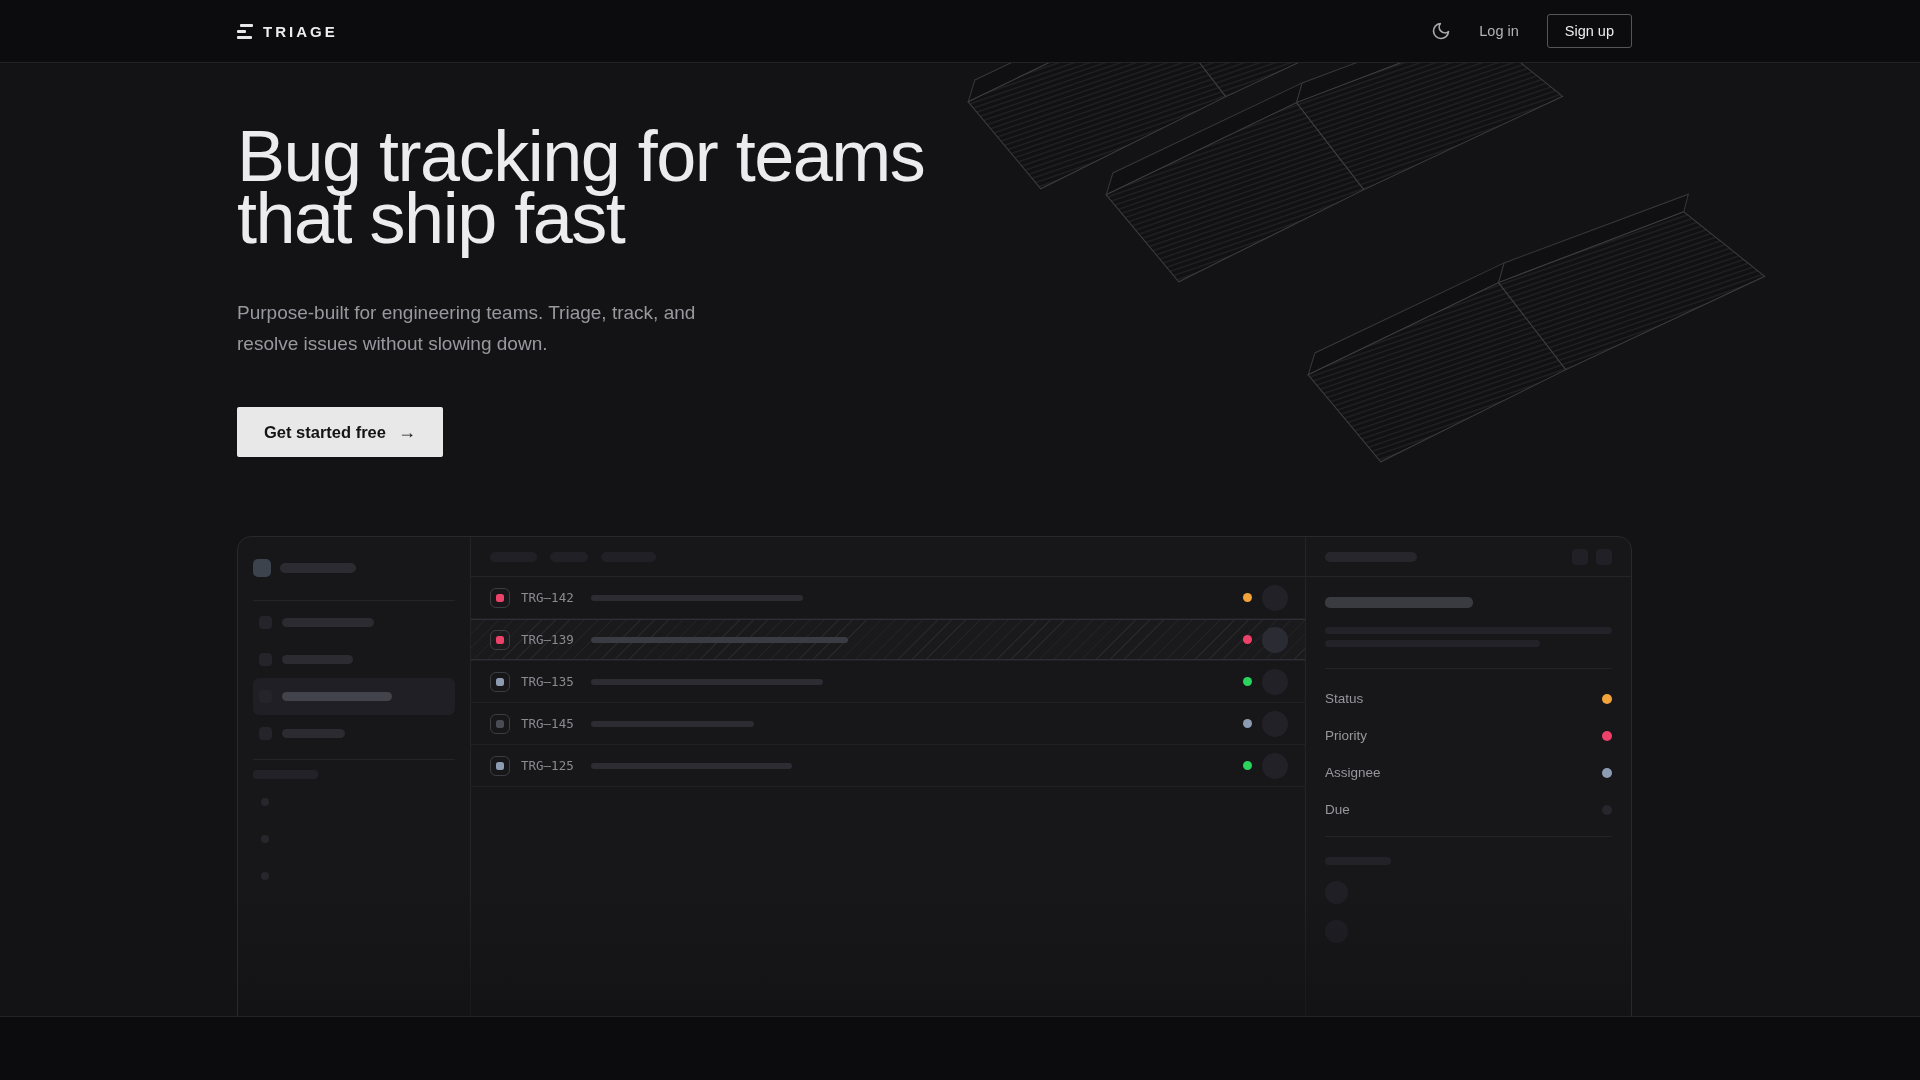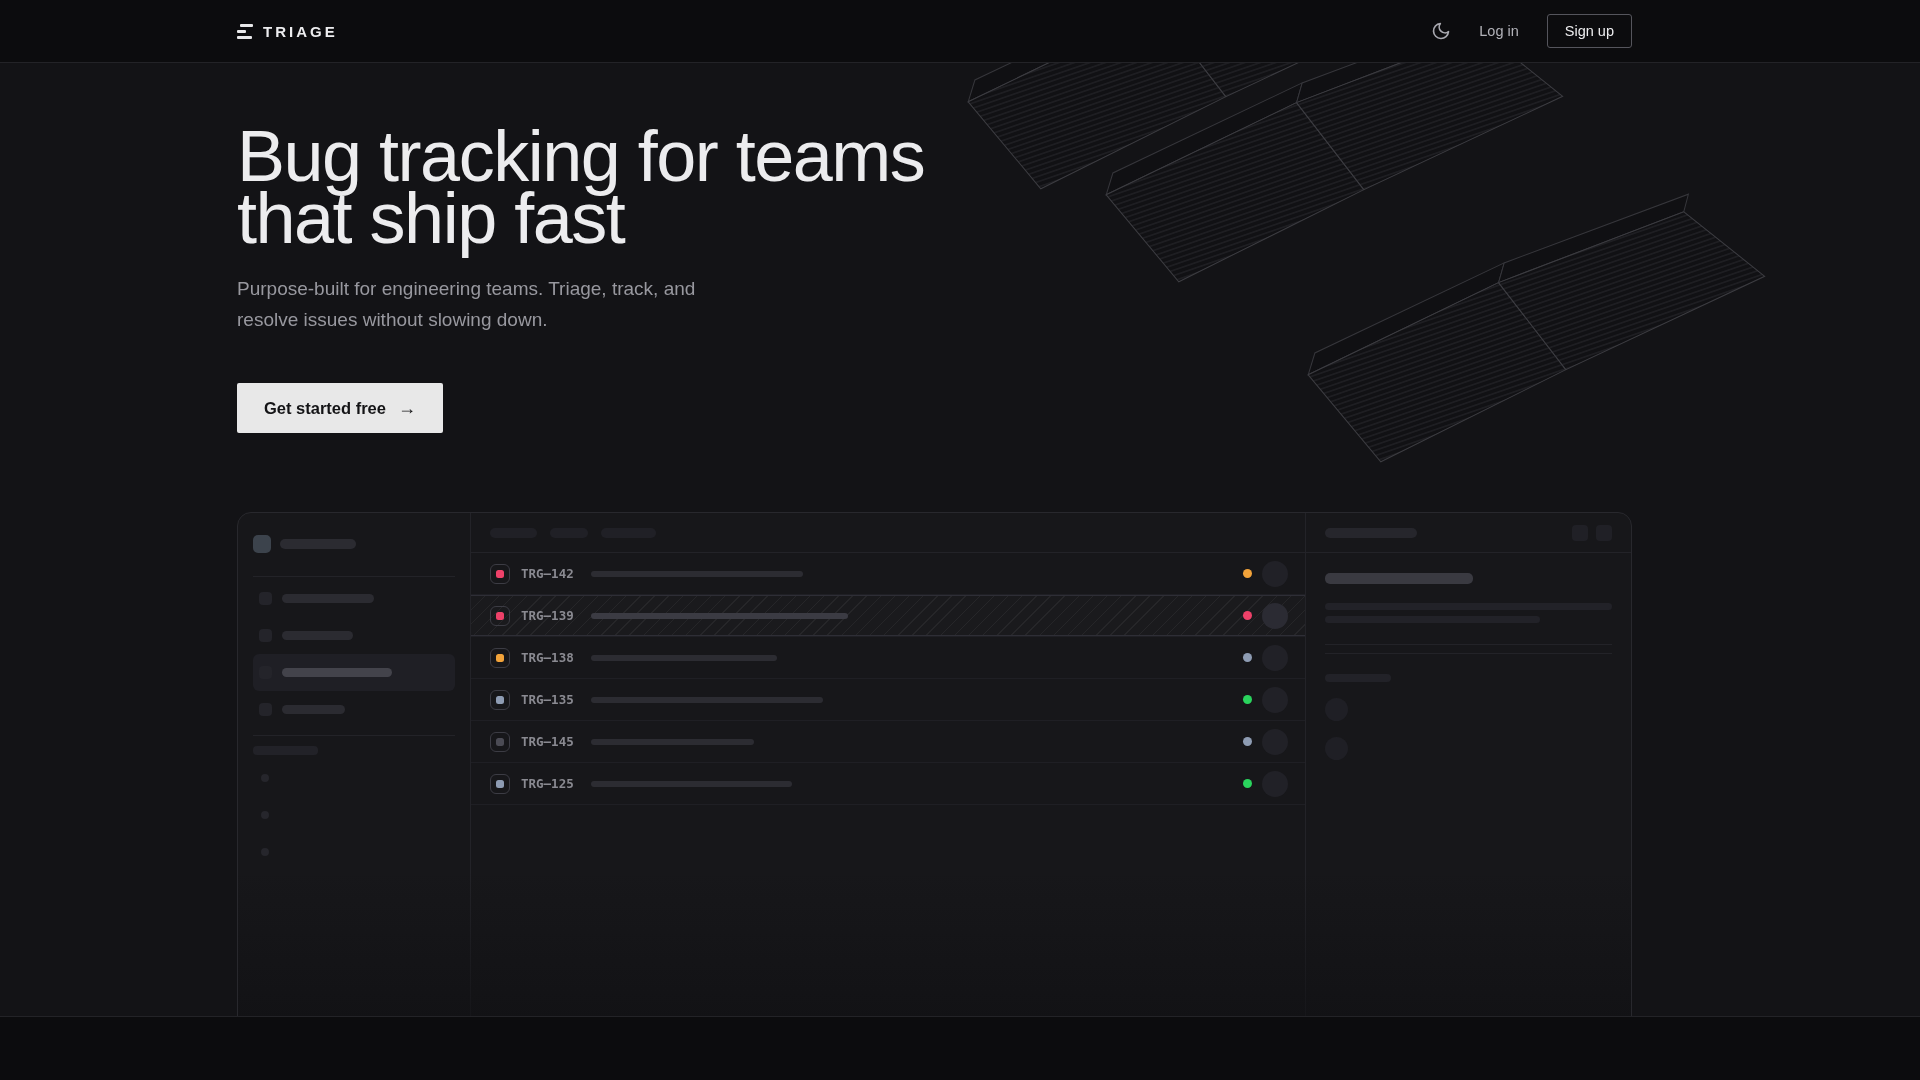--- a/index.html
+++ b/index.html
@@ -23,30 +23,30 @@
   .signup { background:transparent; border:1px solid #55555c; border-radius:3px;
             color:#ededef; font-size:14.5px; font-family:inherit;
             padding:8px 17px; cursor:pointer; }
 
   
   .hero { position:relative; height:953px; background:#131316; overflow:hidden; }
   .bg-shapes { position:absolute; top:0; left:900px; width:1020px; height:560px; pointer-events:none; }
   .hero-content { padding-top:62px; position:relative; z-index:2; }
   h1.hero-title { color:#ececee; font-size:72px; line-height:62px; font-weight:500;
                   letter-spacing:-1.5px; }
-  .hero-subtitle { margin-top:24px; width:480px; color:#98989f; font-size:19px; line-height:31px; }
+  .hero-subtitle { margin-top:48px; width:480px; color:#98989f; font-size:19px; line-height:31px; }
   .cta { margin-top:48px; display:inline-flex; align-items:center; gap:12px;
          background:#e8e8e8; color:#141416; border:none; border-radius:2px;
          font-family:inherit; font-size:16.5px; font-weight:700;
          padding:0 27px; height:50px; cursor:pointer; }
   .cta .arrow { font-size:18px; font-weight:400; }
 
   
   .mockup { margin-top:79px; width:1395px; height:540px; background:#17171a;
-            border:1px solid #28282d; border-radius:14px; display:flex; position:relative; overflow:hidden;font-weight:bold; }
+            border:1px solid #28282d; border-radius:14px; display:flex; position:relative; overflow:hidden; }
   .divider { height:1px; background:#232328; }
 
   .mk-side { width:233px; border-right:1px solid #232328; padding:22px 15px 0; flex:none; }
   .mk-ws { display:flex; align-items:center; gap:9px; }
   .sk-square { background:#24242a; border-radius:4px; flex:none; }
   .sk-pill { background:#2b2b31; border-radius:5px; flex:none; }
   .mk-ws .sk-square { width:18px; height:18px; background:#3c434c; border-radius:5px; }
   .mk-ws .sk-pill { width:76px; height:10px; }
   .mk-side .divider { margin-top:23px; }
   .mk-nav { margin-top:3px; }
@@ -211,29 +211,20 @@
               <span class="issue-icon">
                 <i style="background: rgb(238, 65, 105);"></i>
               </span>
               <span class="issue-id">TRG–139</span>
               <span class="issue-bar" style="width: 257px;"></span>
               <span class="status-dot" style="background: rgb(238, 65, 105);"></span>
               <span class="mk-avatar"></span>
             </div>
             <div class="mk-row">
               <span class="issue-icon">
-                <i style="background: rgb(242, 163, 58);"></i>
-              </span>
-              <span class="issue-id">TRG–138</span>
-              <span class="issue-bar" style="width: 186px;"></span>
-              <span class="status-dot" style="background: rgb(142, 156, 179);"></span>
-              <span class="mk-avatar"></span>
-            </div>
-            <div class="mk-row">
-              <span class="issue-icon">
                 <i style="background: rgb(142, 156, 179);"></i>
               </span>
               <span class="issue-id">TRG–135</span>
               <span class="issue-bar" style="width: 232px;"></span>
               <span class="status-dot" style="background: rgb(42, 212, 93);"></span>
               <span class="mk-avatar"></span>
             </div>
             <div class="mk-row">
               <span class="issue-icon">
                 <i style="background: rgb(75, 75, 84);"></i>
@@ -261,20 +252,38 @@
           <span class="hdr-squares">
               <i></i>
               <i></i>
             </span>
         </div>
         <div class="mk-detail-body">
           <div class="dt-title"></div>
           <div class="dt-line l1"></div>
           <div class="dt-line l2"></div>
           <div class="divider"></div>
+          <div id="detail-fields" style="margin-top:11px">
+              <div class="dt-field">
+                <span class="dt-label">Status</span>
+                <span class="dt-dot" style="background: rgb(242, 163, 58);"></span>
+              </div>
+              <div class="dt-field">
+                <span class="dt-label">Priority</span>
+                <span class="dt-dot" style="background: rgb(238, 65, 105);"></span>
+              </div>
+              <div class="dt-field">
+                <span class="dt-label">Assignee</span>
+                <span class="dt-dot" style="background: rgb(142, 156, 179);"></span>
+              </div>
+              <div class="dt-field">
+                <span class="dt-label">Due</span>
+                <span class="dt-dot" style="background: rgb(38, 38, 44);"></span>
+              </div>
+            </div>
           <div class="divider" style="margin-top:8px"></div>
           <div class="dt-short"></div>
           <div class="dt-circle"></div>
           <div class="dt-circle"></div>
         </div>
       </aside>
 
       <div class="mk-fade"></div>
     </div>
   </div>

